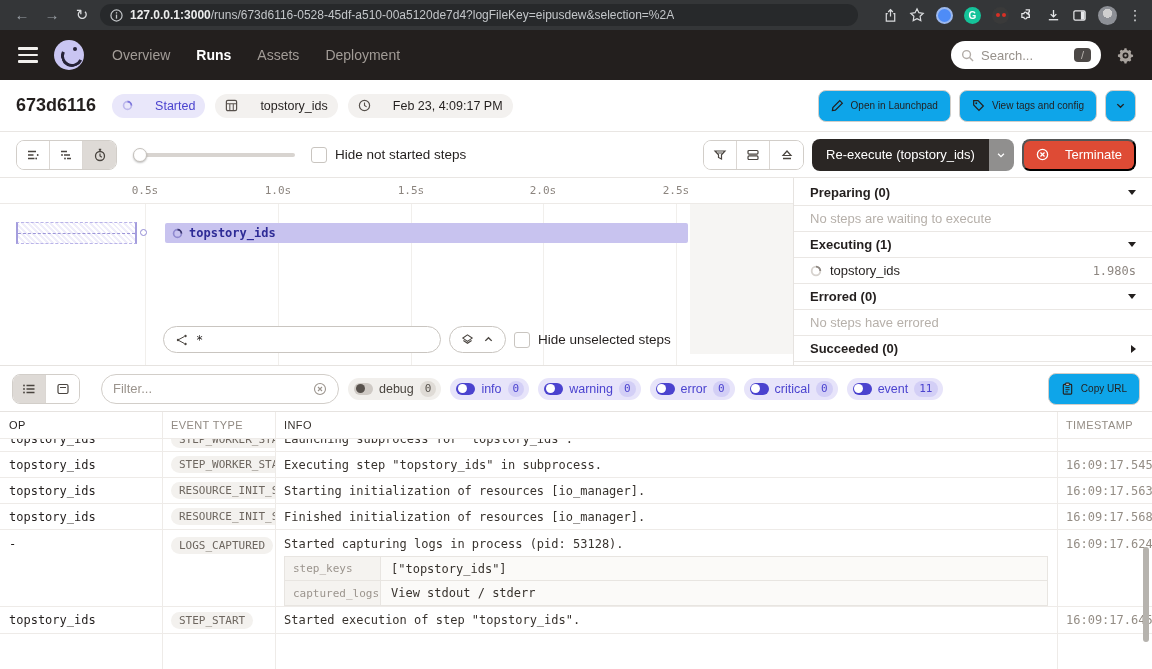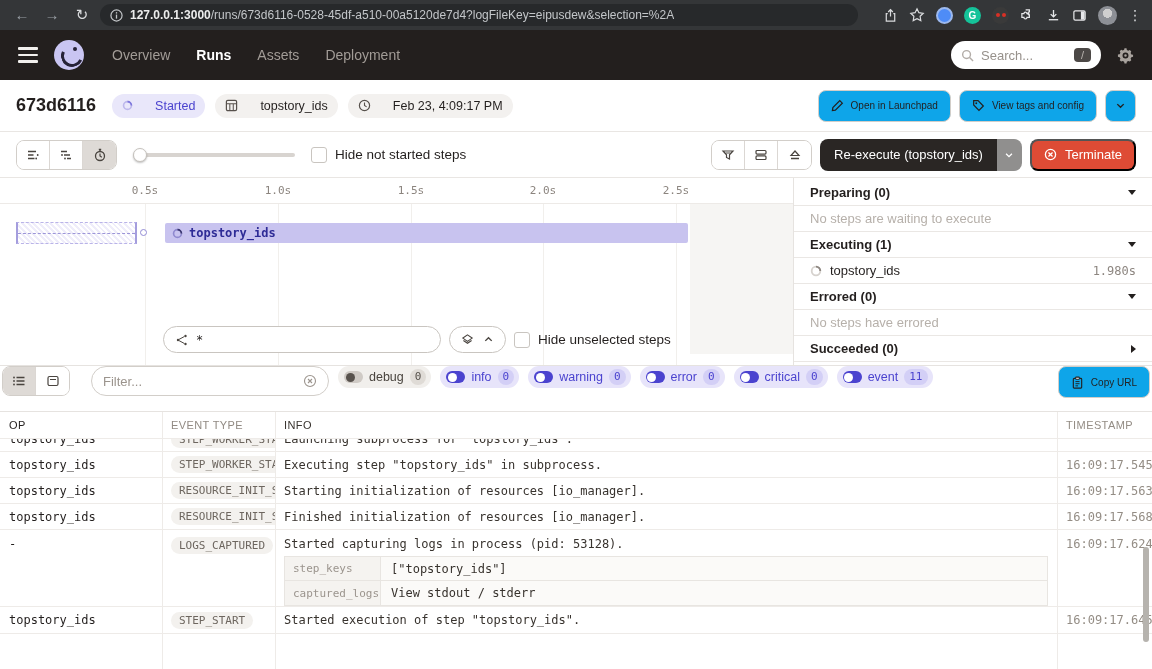--- a/index.html
+++ b/index.html
@@ -78,21 +78,21 @@
   .slider .knob { position:absolute; left:0; top:0; width:14px; height:14px; border-radius:50%;
     background:#fff; border:1px solid #c6c2bd; box-shadow:0 1px 2px rgba(0,0,0,.25); }
   .check-row { display:flex; align-items:center; gap:8px; font-size:13.5px; cursor:pointer; }
   .checkbox { width:16px; height:16px; border:1.5px solid #c9c5c0; border-radius:3px; background:#fff; }
   .g-toolbar-right { margin-left:auto; display:flex; align-items:center; gap:8px; }
   .split-btn { display:flex; height:32px; border-radius:8px; overflow:hidden; cursor:pointer; }
   .split-main { background:#2a2624; color:#fff; font-size:13px; display:flex; align-items:center;
     padding:0 14px; }
   .split-caret { width:25px; background:#908f8e; display:flex; align-items:center; justify-content:center; }
   .btn-danger { height:32px; background:#de4b35; border-radius:8px; color:#fff; display:flex;
-    align-items:center; gap:8px; padding:0 12px; font-size:13px; cursor:pointer; }
+    align-items:center; gap:16px; padding:0 12px; font-size:13px; cursor:pointer; }
 
   
   .main-split { display:flex; height:188px; border-top:1px solid #e9e6e3; }
   .gantt { width:793px; position:relative; flex:0 0 auto; }
   .g-axis { height:26px; border-bottom:1px solid #edeae7; position:relative;
     font-family:"DejaVu Sans Mono", monospace; font-size:11px; color:#8b847e; }
   .g-axis span { position:absolute; top:6px; transform:translateX(-50%); }
   .g-body { position:relative; height:161px; }
   .gridline { position:absolute; top:0; bottom:0; width:1px; background:#f1efec; }
   .future { position:absolute; right:0; top:0; width:103px; height:150px; background:#f6f5f3; }
@@ -123,21 +123,21 @@
   .caret-down { width:0; height:0; border-left:4.5px solid transparent;
     border-right:4.5px solid transparent; border-top:5.5px solid #231f1e; }
   .caret-right { width:0; height:0; border-top:4.5px solid transparent;
     border-bottom:4.5px solid transparent; border-left:5.5px solid #231f1e; }
   .p-empty { color:#b6b0aa; }
   .p-duration { margin-left:auto; font-family:"DejaVu Sans Mono", monospace; font-size:12px;
     color:#8d8680; }
 
   
   .log-section { border-top:1px solid #e6e3e0; }
-  .log-toolbar { height:45px; display:flex; align-items:flex-start; padding:0 2px; gap:9px; }
+  .log-toolbar { height:45px; display:flex; align-items:center; padding:0 12px; gap:9px; }
   .filter-input { width:238px; height:30px; border:1px solid #d2cec9; border-radius:16px;
     display:flex; align-items:center; padding:0 11px; gap:6px; margin-left:12px; }
   .filter-input input { border:none; outline:none; flex:1; font-size:13px; background:transparent;
     color:#231f1e; }
   .filter-input input::placeholder { color:#9b948d; }
   .toggle-pill { height:22px; border-radius:12px; display:flex; align-items:center; gap:6px;
     padding:0 5px 0 6px; font-size:12.5px; cursor:pointer; }
   .toggle-pill.off { background:#f1efec; color:#49443e; }
   .toggle-pill.on  { background:#e7e4fa; color:#4b43cf; }
   .switch { width:19px; height:12px; border-radius:6px; position:relative; flex:0 0 auto; }

